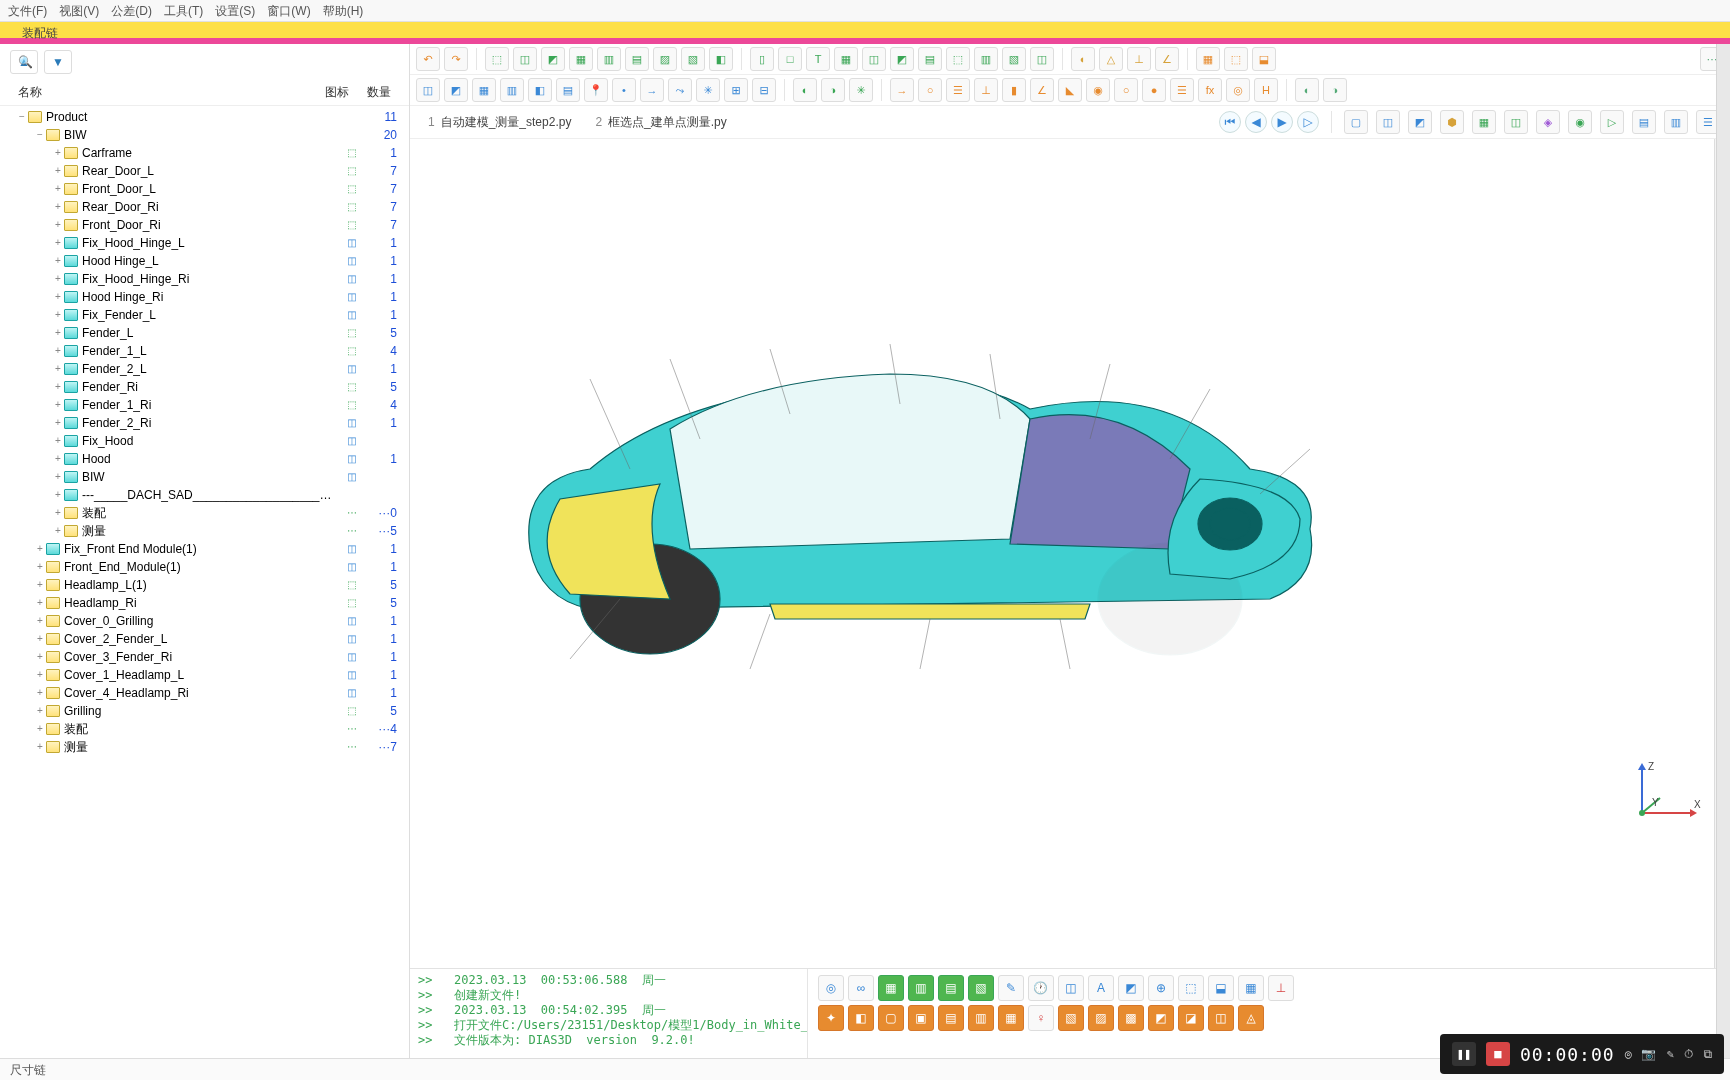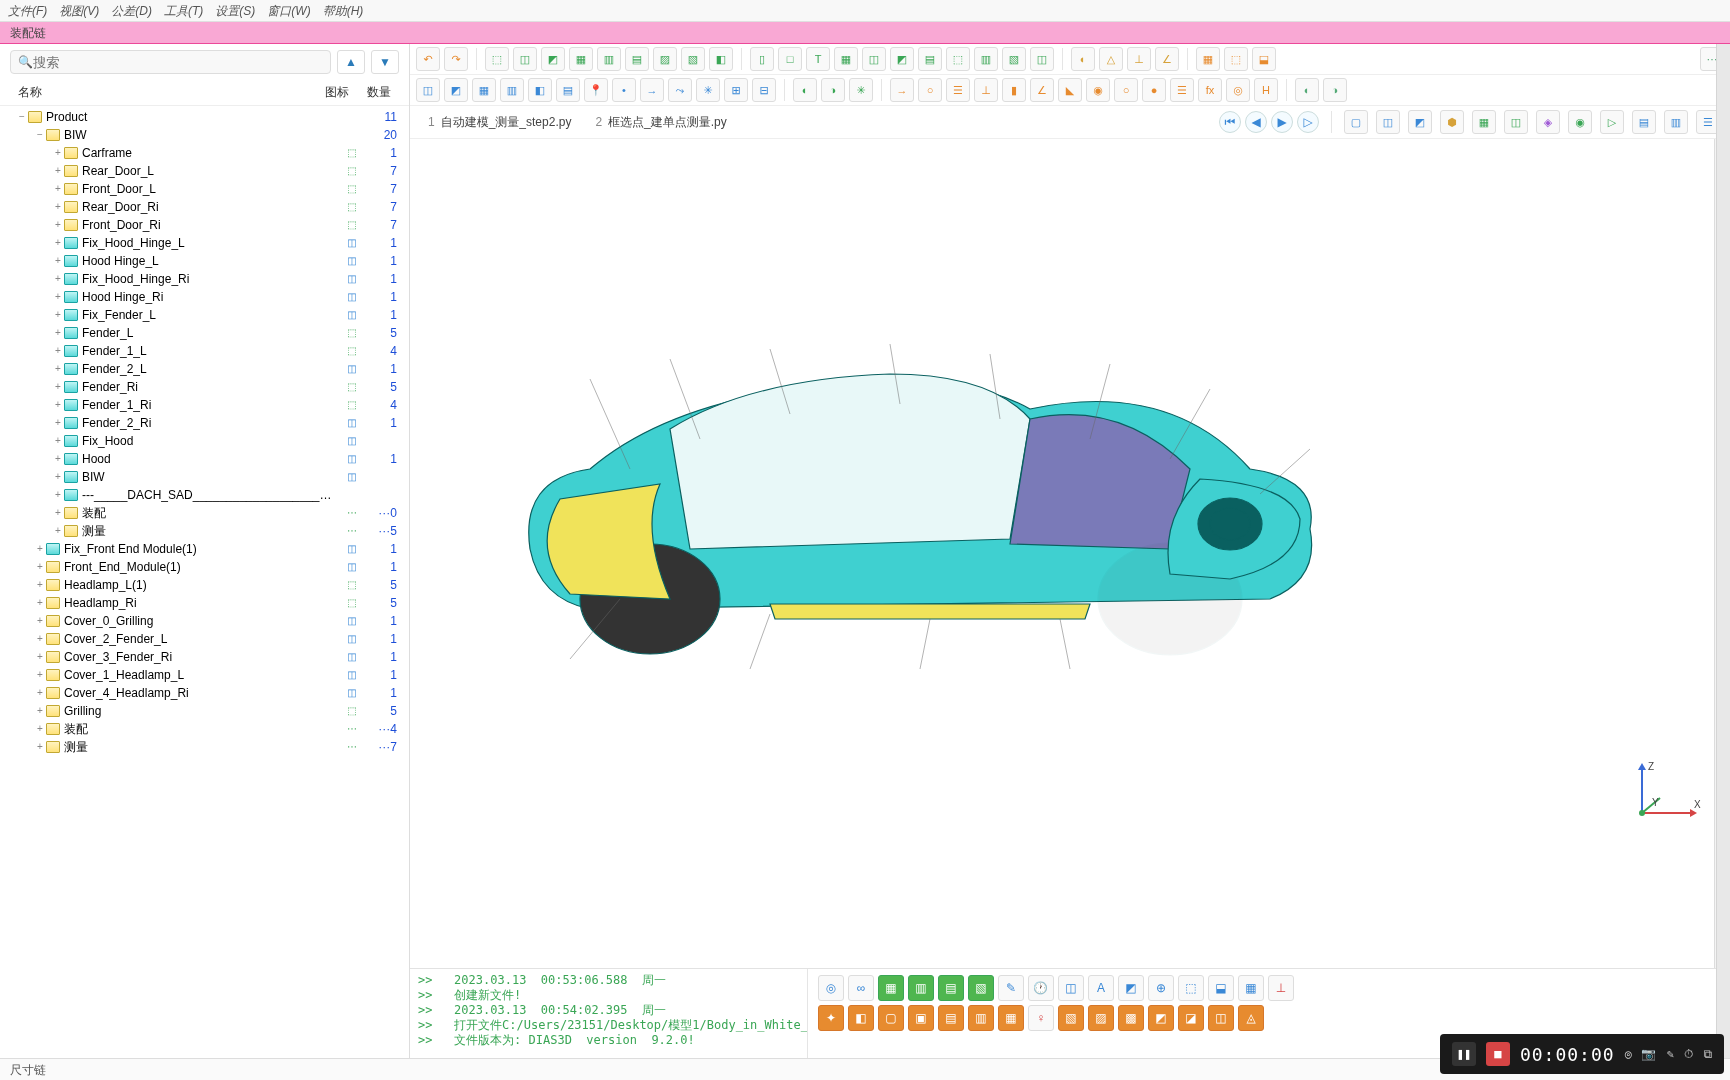--- a/index.html
+++ b/index.html
@@ -1,19 +1,19 @@
 <!DOCTYPE html>
 <html><head>
   <meta charset="utf-8">
   <style>
     * { box-sizing: border-box; margin: 0; padding: 0; }
     body { font-family: "Microsoft YaHei", Arial, sans-serif; font-size: 12px; background: #fff; overflow: hidden; width: 1730px; height: 1080px; position: relative; }
     .menubar { height: 22px; display: flex; gap: 12px; padding: 3px 8px; color: #555; background: #f8f8f8; border-bottom: 1px solid #e0e0e0; }
-    .menubar span { cursor: pointer; font-style: italic; }
-    .secondary-bar { height: 22px; padding: 3px 10px; color: #444; background: #f9a8d4; border-bottom: 1px solid #ec4899; }
+    .menubar span { cursor: pointer; }
+    .secondary-bar { height: 22px; padding: 3px 22px; color: #444; background: #fde047; border-bottom: 6px solid #ec4899; }
     .main { display: flex; height: calc(100% - 44px - 22px); }
     .side-panel { width: 410px; border-right: 1px solid #ddd; display: flex; flex-direction: column; background: #fff; }
     .search-row { display: flex; gap: 6px; padding: 6px 10px; align-items: center; }
     .search-row input { flex: 1; height: 24px; border: 1px solid #ddd; border-radius: 4px; padding: 0 22px; color: #999; background:#f8f8f8; }
     .search-icon { position: absolute; margin-left: 8px; color: #aaa; }
     .arrow-btn { width: 28px; height: 24px; border: 1px solid #ddd; background: #fff; display: flex; align-items: center; justify-content: center; border-radius: 3px; cursor: pointer; color:#2b7bb9; }
     .tree-header { display: flex; padding: 4px 18px 4px 18px; color: #333; font-weight: normal; border-bottom: 1px solid #eee; }
     .tree-header .col-name { flex: 1; }
     .tree-header .col-icon { width: 36px; text-align: center; }
     .tree-header .col-qty { width: 36px; text-align: right; font-family: Liberation Serif, serif; }
@@ -84,21 +84,20 @@
   <span>设置(S)</span>
   <span>窗口(W)</span>
   <span>帮助(H)</span>
 </div>
 <div class="secondary-bar">装配链</div>
 
 <div class="main">
   <div class="side-panel">
     <div class="search-row">
       <span class="search-icon">🔍</span>
-      <input placeholder="搜索" style="">
       <div class="arrow-btn">▲</div>
       <div class="arrow-btn">▼</div>
     </div>
     <div class="tree-header">
       <span class="col-name">名称</span>
       <span class="col-icon">图标</span>
       <span class="col-qty">数量</span>
     </div>
     <div class="tree" id="tree">
         <div class="node" style="padding-left: 8px;">

